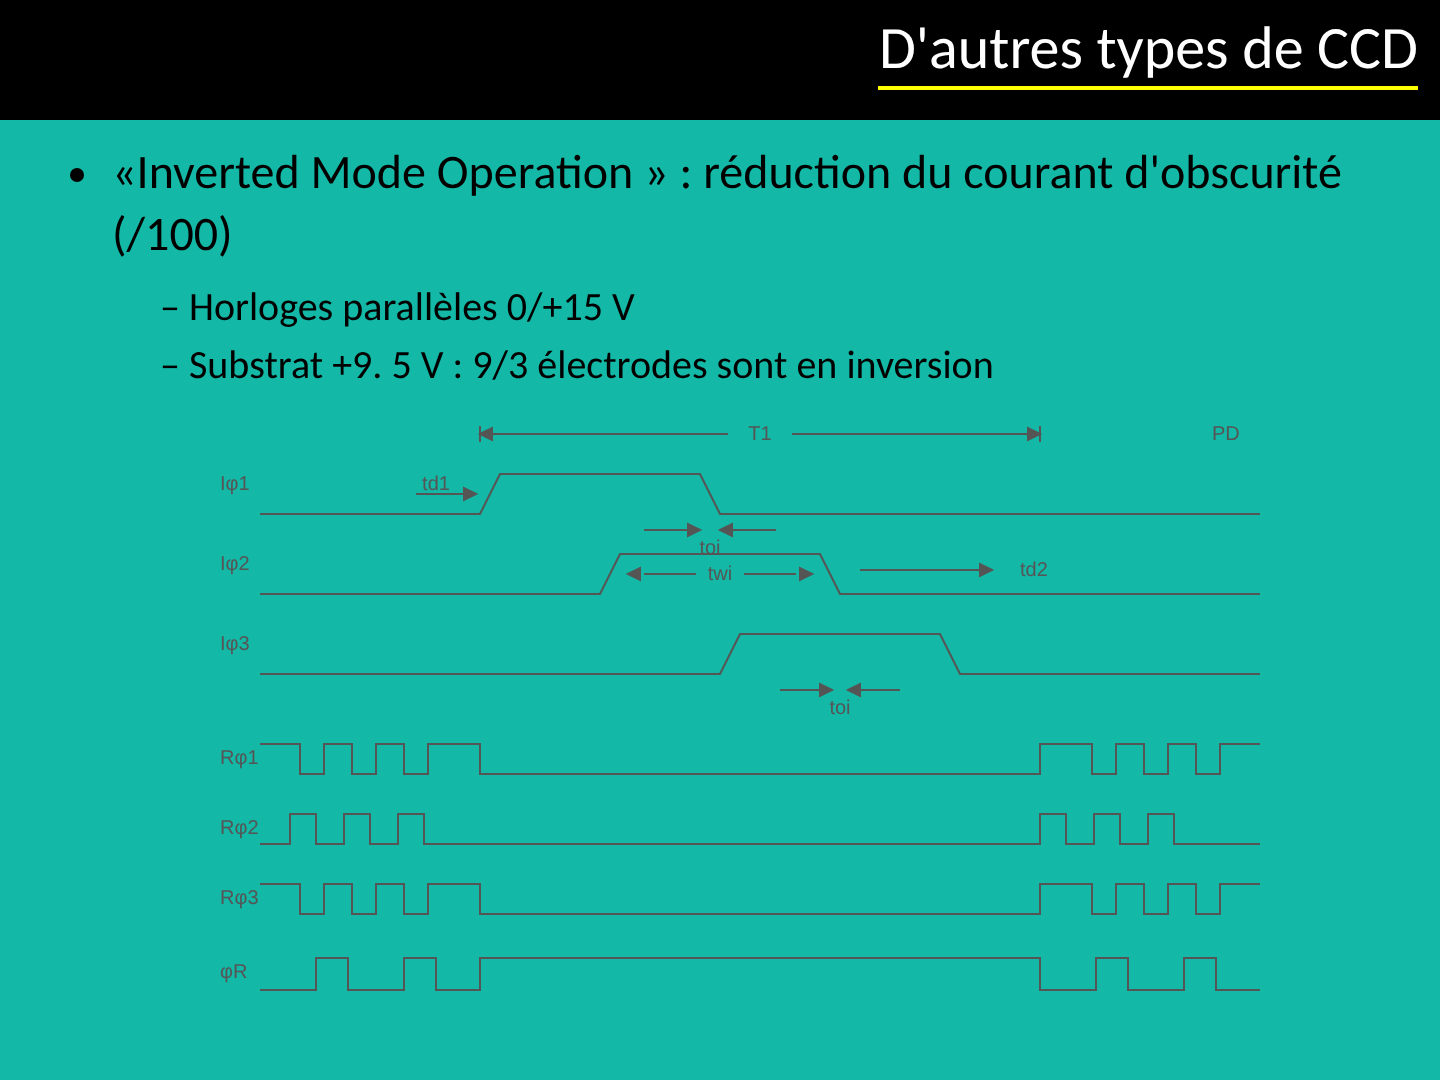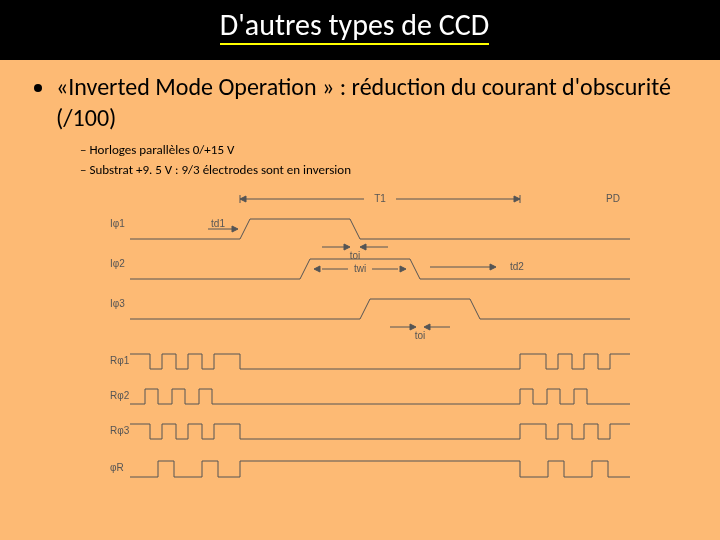--- a/index.html
+++ b/index.html
@@ -1,23 +1,23 @@
 <!DOCTYPE html>
 <html><head>
 <meta charset="utf-8">
 <style>
   html,body{margin:0;padding:0}
   body{width:720px;height:540px;background:#000;font-family:Calibri,Arial,sans-serif;color:#000;position:relative}
-  .title-bar{position:absolute;top:6px;left:0;right:11px;text-align:center}
+  .title-bar{position:absolute;top:6px;left:0;right:11px;text-align:right}
   .title{display:inline-block;color:#fff;font-size:30px;font-family:Calibri,Arial,sans-serif;border-bottom:2px solid #ff0}
-  .content{position:absolute;top:60px;left:0;right:0;bottom:0;background:#fdba74;padding:8px 0 0 0}
+  .content{position:absolute;top:60px;left:0;right:0;bottom:0;background:#14b8a6;padding:8px 0 0 0}
   ul.b1{margin:4px 0 4px 30px;padding:0}
   ul.b1>li{font-size:24px;line-height:1.28;list-style:disc;margin-left:26px;padding-right:28px}
   ul.b2{margin:8px 0 0 24px;padding:0}
-  ul.b2>li{font-size:13px;line-height:1.35;list-style:none;margin:2px 0}
+  ul.b2>li{font-size:20px;line-height:1.35;list-style:none;margin:2px 0}
   ul.b2>li::before{content:"–  "}
   .diagram{margin:10px auto 0 auto;display:block}
   .diagram text{font-family:Arial,sans-serif}
 </style>
 </head>
 <body>
 
 <div class="title-bar">
   <span class="title">D'autres types de CCD</span>
 </div>

